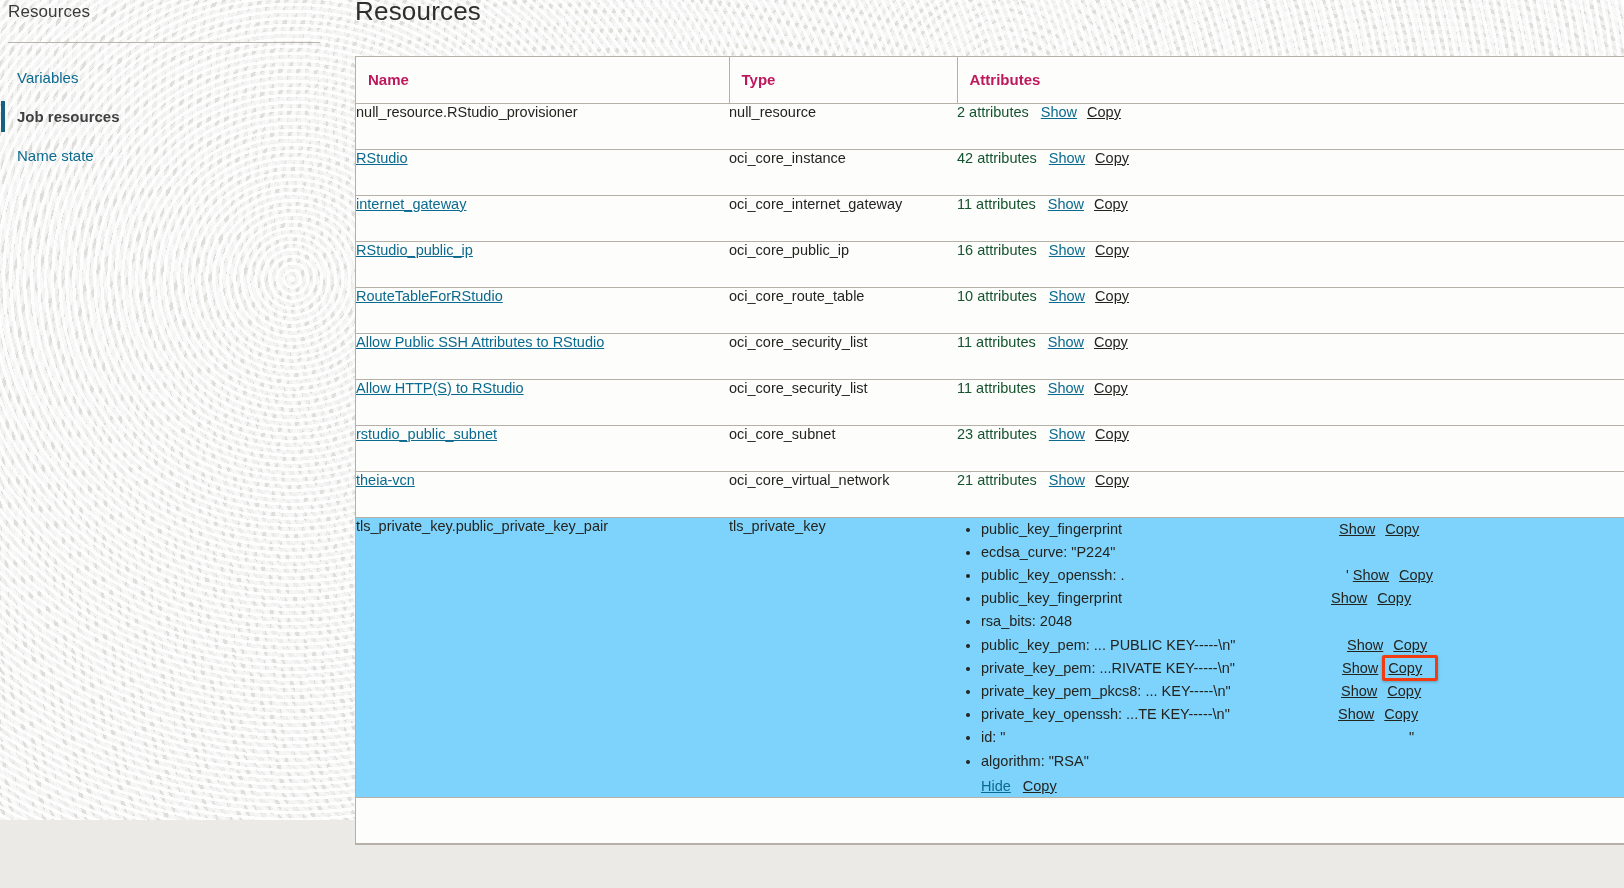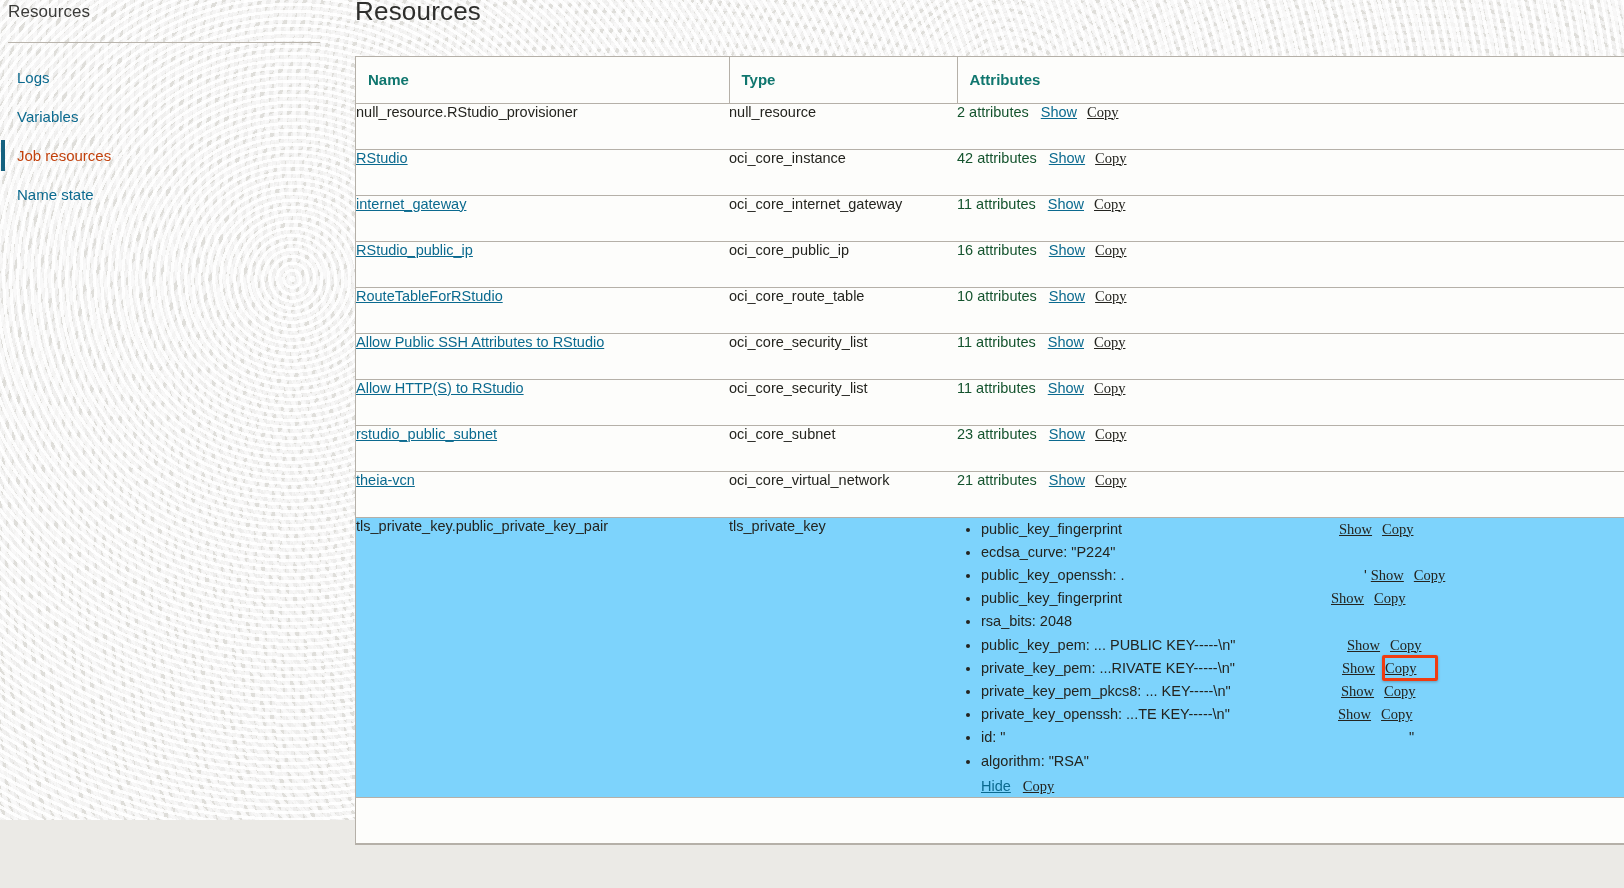--- a/index.html
+++ b/index.html
@@ -46,22 +46,22 @@
     position: relative;
     height: 39px;
     line-height: 39px;
     padding-left: 17px;
     font-size: 15px;
     color: #0b6a8f;
     cursor: pointer;
     white-space: nowrap;
   }
   .nav-item.active {
-    color: #c2410c;
-    font-weight: normal;
+    color: #404040;
+    font-weight: bold;
   }
   .nav-item.active::before {
     content: "";
     position: absolute; left: 1px; top: 4px;
     width: 4px; height: 31px;
     background: #15617f;
   }
 
   
   .main {
@@ -90,21 +90,21 @@
   }
   table.res th, table.res td {
     text-align: left;
     vertical-align: top;
     border-bottom: 1px solid #b5b0a8;
     padding: 0;
   }
   table.res thead th {
     height: 46px;
     font-size: 15px;
-    color: #0f766e;
+    color: #be185d;
     font-weight: bold;
     padding: 14px 0 0 12px;
     background: #fdfdfb;
   }
   th.c-name  { width: 373px; border-right: 1px solid #b5b0a8; }
   th.c-type  { width: 228px; border-right: 1px solid #b5b0a8; }
   th.c-attr  { width: 689px; }
 
   td.c-name, td.c-type, td.c-attr { font-size: 14.5px; color: #24241f; }
   td.c-name { padding: 14px 0 0 12px; }
@@ -116,21 +116,20 @@
 
   a.link {
     color: #0b6a8f;
     text-decoration: underline;
     cursor: pointer;
   }
   a.dark-link {
     color: #24241f;
     text-decoration: underline;
     cursor: pointer;
-    font-family: Liberation Serif, serif;
   }
 
   .attr-line { white-space: nowrap; }
   .attr-count { color: #14532d; }
   .attr-actions { display: inline; margin-left: 12px; }
   .attr-actions a { margin-right: 10px; }
 
   
   tr.expanded-row td { background: #7dd3fc; }
   td.exp-attr { padding: 12px 0 0 12px; }
@@ -171,21 +170,20 @@
 </head>
 <body>
 
 <div id="page">
   <div class="texture"></div>
 
   <div class="sidebar">
     <div class="sidebar-title">Resources</div>
     <div class="sidebar-rule"></div>
     <div class="nav-list" id="nav-list">
-        <div class="nav-item"><span>Logs</span></div>
         <div class="nav-item"><span>Variables</span></div>
         <div class="nav-item active"><span>Job resources</span></div>
         <div class="nav-item"><span>Name state</span></div>
       </div>
   </div>
 
   <div class="main">
     <div class="page-title">Resources</div>
 
     <div class="table-wrap">
@@ -261,21 +259,21 @@
                 <div class="attr-line"><span class="attr-count">21 attributes</span><span class="attr-actions"><a class="link">Show</a><a class="dark-link">Copy</a></span></div>
               </td>
             </tr>
             <tr class="expanded-row">
               <td class="c-name"><span>tls_private_key.public_private_key_pair</span></td>
               <td class="c-type"><span>tls_private_key</span></td>
               <td class="c-attr exp-attr">
                 <ul class="attr-list">
                   <li><span class="val">public_key_fingerprint</span><span class="acts" style="left: 358px;"><a class="dark-link">Show</a><a class="dark-link">Copy</a></span></li>
                   <li><span class="val">ecdsa_curve: "P224"</span></li>
-                  <li><span class="val">public_key_openssh: .</span><span class="acts" style="left: 383px;"><span>' </span><a class="dark-link">Show</a><a class="dark-link">Copy</a></span></li>
+                  <li><span class="val">public_key_openssh: .</span><span class="acts" style="left: 365px;"><span>' </span><a class="dark-link">Show</a><a class="dark-link">Copy</a></span></li>
                   <li><span class="val">public_key_fingerprint</span><span class="acts" style="left: 350px;"><a class="dark-link">Show</a><a class="dark-link">Copy</a></span></li>
                   <li><span class="val">rsa_bits: 2048</span></li>
                   <li><span class="val">public_key_pem: ... PUBLIC KEY-----\n"</span><span class="acts" style="left: 366px;"><a class="dark-link">Show</a><a class="dark-link">Copy</a></span></li>
                   <li><span class="val">private_key_pem: ...RIVATE KEY-----\n"</span><span class="acts" style="left: 361px;"><a class="dark-link">Show</a><a class="dark-link">Copy</a></span></li>
                   <li><span class="val">private_key_pem_pkcs8: ... KEY-----\n"</span><span class="acts" style="left: 360px;"><a class="dark-link">Show</a><a class="dark-link">Copy</a></span></li>
                   <li><span class="val">private_key_openssh: ...TE KEY-----\n"</span><span class="acts" style="left: 357px;"><a class="dark-link">Show</a><a class="dark-link">Copy</a></span></li>
                   <li><span class="val">id: "</span><span class="trailing-quote" style="left: 428px;">"</span></li>
                   <li><span class="val">algorithm: "RSA"</span></li>
                 </ul>
                 <div class="footer-acts"><a class="link">Hide</a><a class="dark-link">Copy</a></div>

